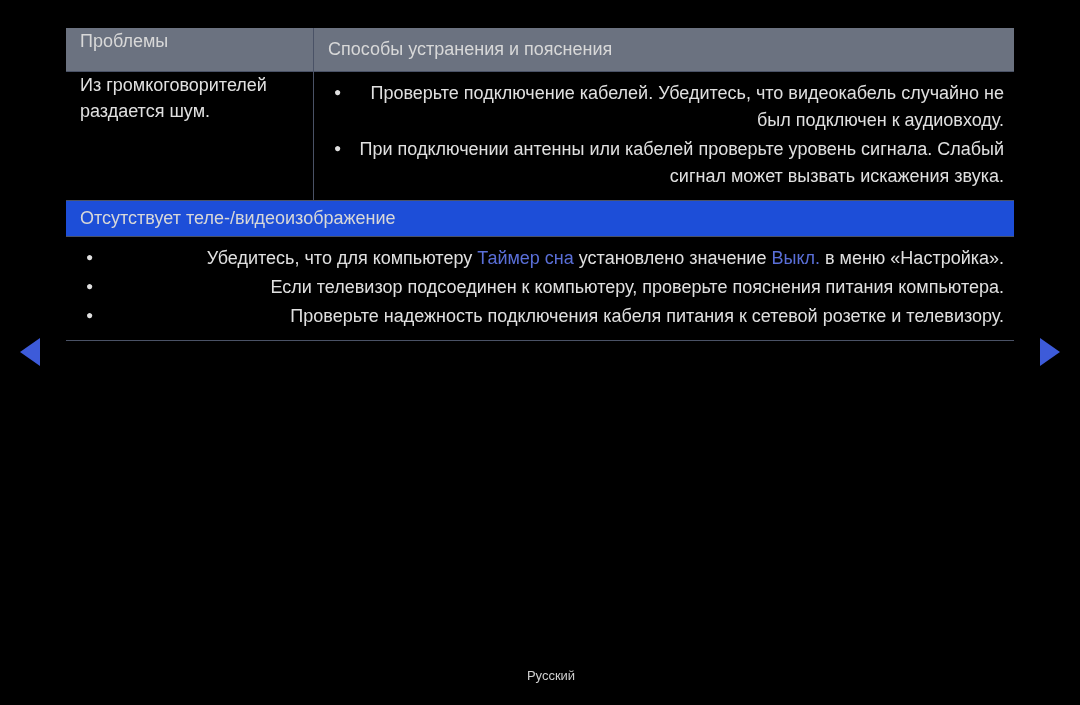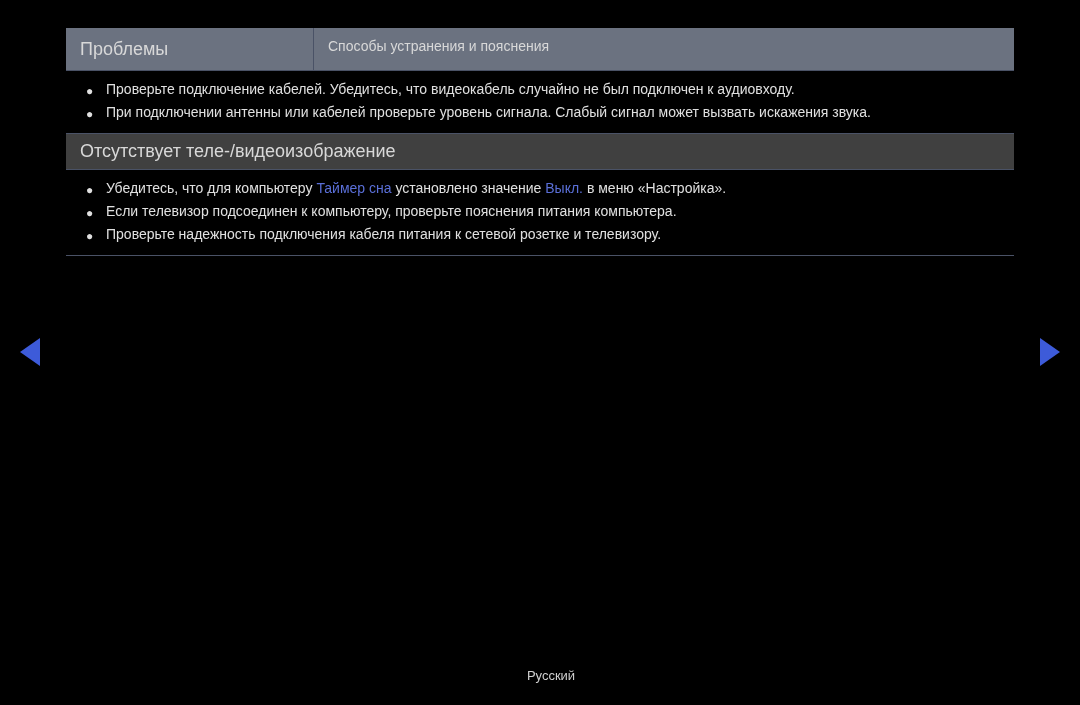--- a/index.html
+++ b/index.html
@@ -20,47 +20,48 @@
     }
     .row {
       display: flex;
       border-bottom: 1px solid #4a5266;
     }
     .header-row {
       background: #6b7280;
       color: #d8d8d8;
     }
     .section-row {
-      background: #404040;
+      background: #1d4ed8;
       color: #d8d8d8;
     }
     .col-left {
       width: 248px;
       min-width: 248px;
-      padding: 8px 10px 8px 14px;
+      padding: 0 10px 8px 14px;
       font-size: 18px;
       line-height: 1.45;
       border-right: 1px solid #4a5266;
     }
     .col-right {
       flex: 1;
       padding: 8px 10px 8px 14px;
-      font-size: 14px;
+      font-size: 18px;
       line-height: 1.5;
     }
     .section-row .col-full {
       padding: 7px 14px;
       font-size: 18px;
       width: 100%;
     }
     ul { list-style: none; }
     li {
       position: relative;
       padding-left: 26px;
       margin-bottom: 2px;
+      text-align: right;
     }
     li::before {
       content: "●";
       position: absolute;
       left: 6px;
       top: 0;
       font-size: 12px;
       line-height: 24px;
     }
     .hl {
@@ -98,20 +99,21 @@
 </head>
 <body>
 
 <div class="page">
   <div class="row header-row">
     <div class="col-left">Проблемы</div>
     <div class="col-right">Способы устранения и пояснения</div>
   </div>
 
   <div class="row">
+    <div class="col-left">Из громкоговорителей раздается шум.</div>
     <div class="col-right">
       <ul>
         <li>Проверьте подключение кабелей. Убедитесь, что видеокабель случайно не был подключен к аудиовходу.</li>
         <li>При подключении антенны или кабелей проверьте уровень сигнала. Слабый сигнал может вызвать искажения звука.</li>
       </ul>
     </div>
   </div>
 
   <div class="row section-row">
     <div class="col-full">Отсутствует теле-/видеоизображение</div>

